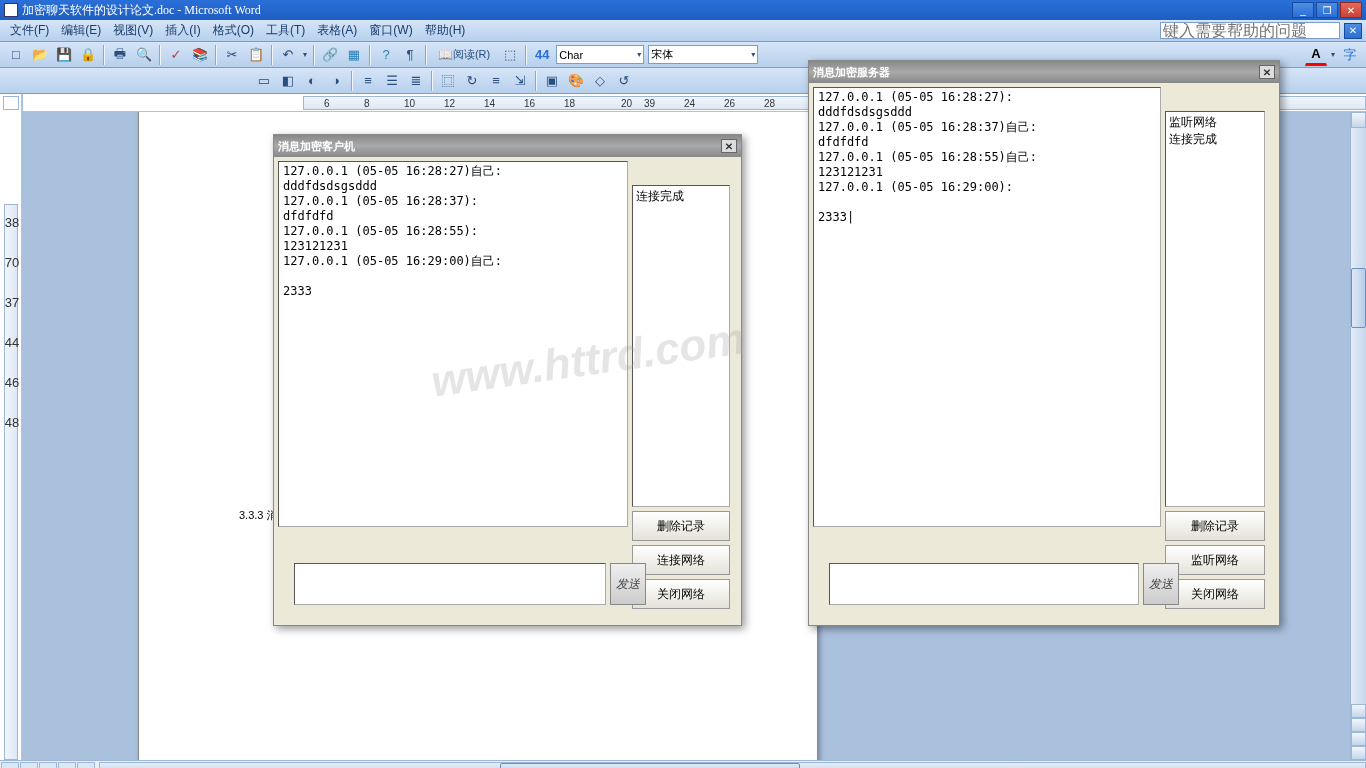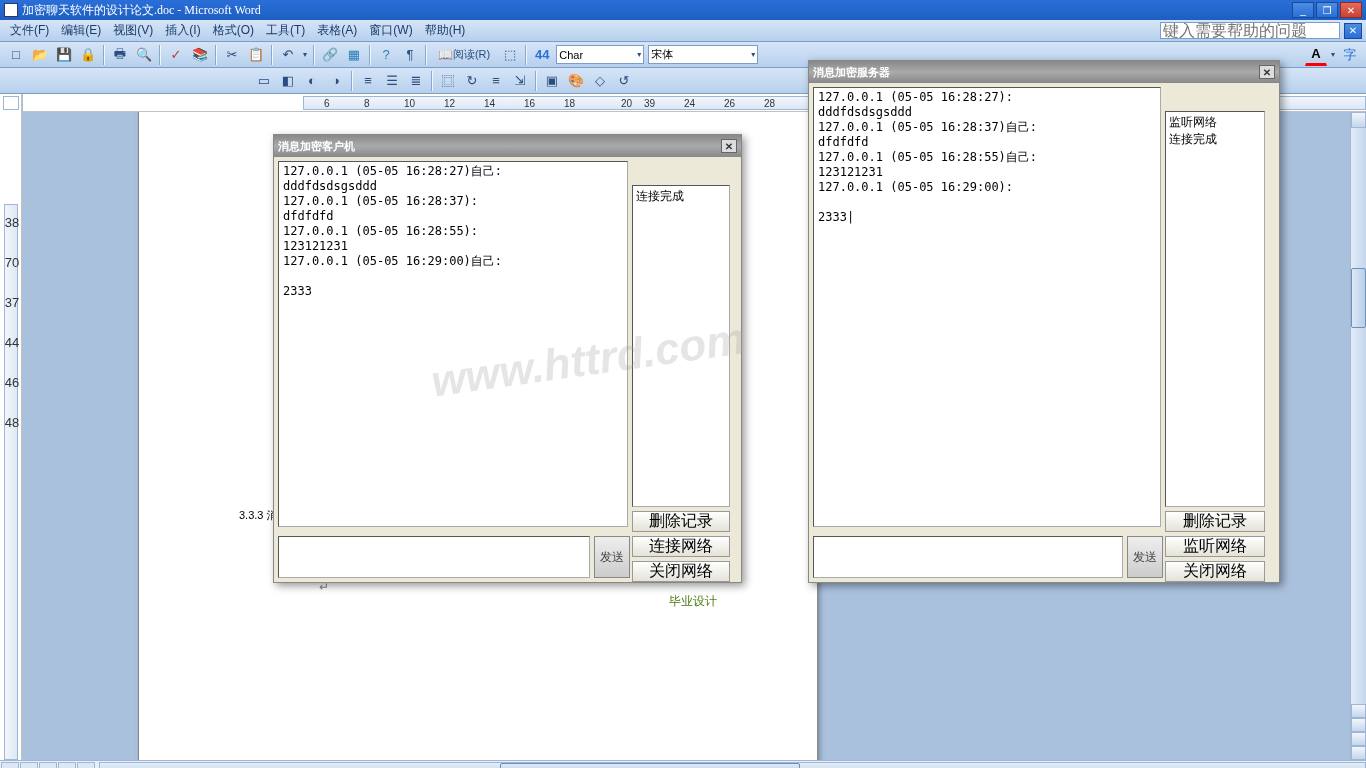--- a/index.html
+++ b/index.html
@@ -54,22 +54,22 @@
 .hscrollbar .thumb { position: absolute; left: 400px; width: 300px; top: 0; bottom: 0; background: linear-gradient(#dfe9f6,#b7cee9); border: 1px solid #6e8fbb; border-radius: 2px; }
 
 
 .chatwin { position: absolute; background: #ece9d8; border: 1px solid #888; box-shadow: 3px 3px 8px rgba(0,0,0,0.4); }
 .chatwin .cw-title { height: 22px; background: linear-gradient(#888,#aaa 50%,#888); color: #fff; font-family: "SimSun"; font-weight: bold; font-size: 16px; padding: 1px 4px; display: flex; align-items: center; }
 .chatwin .cw-title .cw-x { margin-left: auto; width: 16px; height: 14px; border: 1px solid #666; background: #ddd; color: #333; display: flex; align-items: center; justify-content: center; font-size: 10px; }
 .chatwin .cw-body { display: flex; padding: 4px; gap: 4px; }
 .chatwin .cw-log { background: #fff; border: 1px inset #aaa; font-family: "SimSun", monospace; font-size: 12px; line-height: 15px; padding: 2px 4px; white-space: pre; overflow: hidden; }
 .chatwin .cw-side { display: flex; flex-direction: column; gap: 4px; margin-top: 24px; }
 .chatwin .cw-sidebox { background: #fff; border: 1px inset #aaa; font-family: "SimSun"; font-size: 12px; padding: 2px 3px; }
-.chatwin .cw-btn { height: 21px; background: linear-gradient(#fff,#e4e2d8); border: 1px solid #999; font-size: 16px; font-family: "SimSun"; display: flex; align-items: center; justify-content: center; }
-.chatwin .cw-bottom { display: flex; padding: 4px; gap: 4px; }
+.chatwin .cw-btn { height: 30px; background: linear-gradient(#fff,#e4e2d8); border: 1px solid #999; font-size: 12px; font-family: "SimSun"; display: flex; align-items: center; justify-content: center; }
+.chatwin .cw-bottom { display: flex; padding: 20px; gap: 4px; font-style: italic; }
 .chatwin .cw-input { background: #fff; border: 1px inset #aaa; }
 .chatwin .cw-send { width: 36px; background: linear-gradient(#eee,#ccc); border: 1px solid #888; display: flex; align-items: center; justify-content: center; font-size: 12px; color: #444; font-family: "SimSun"; }
 
 .watermark { position: absolute; font-size: 44px; font-family: Arial; color: rgba(160,160,160,0.28); font-style: italic; font-weight: bold; transform: rotate(-8deg); pointer-events: none; left: 430px; top: 335px; }
 
 
 .vrule-num { position: absolute; left: -1px; font-size: 13px; color: #333; transform: rotate(0); width: 16px; text-align: center; }
 </style>
 </head>
 <body>

